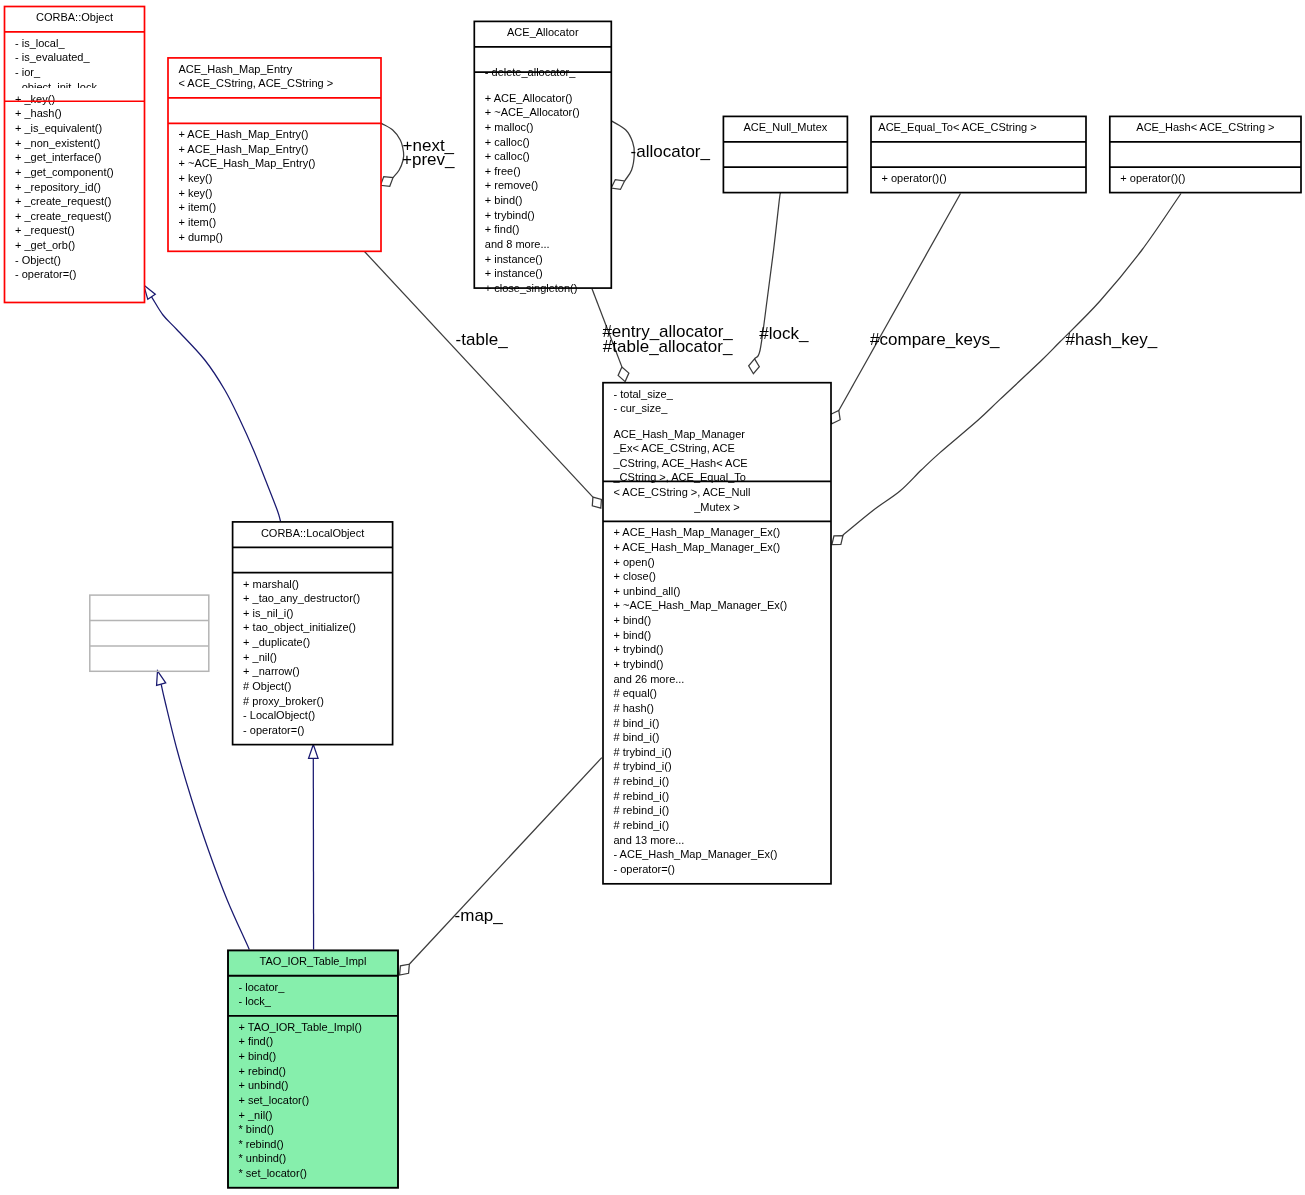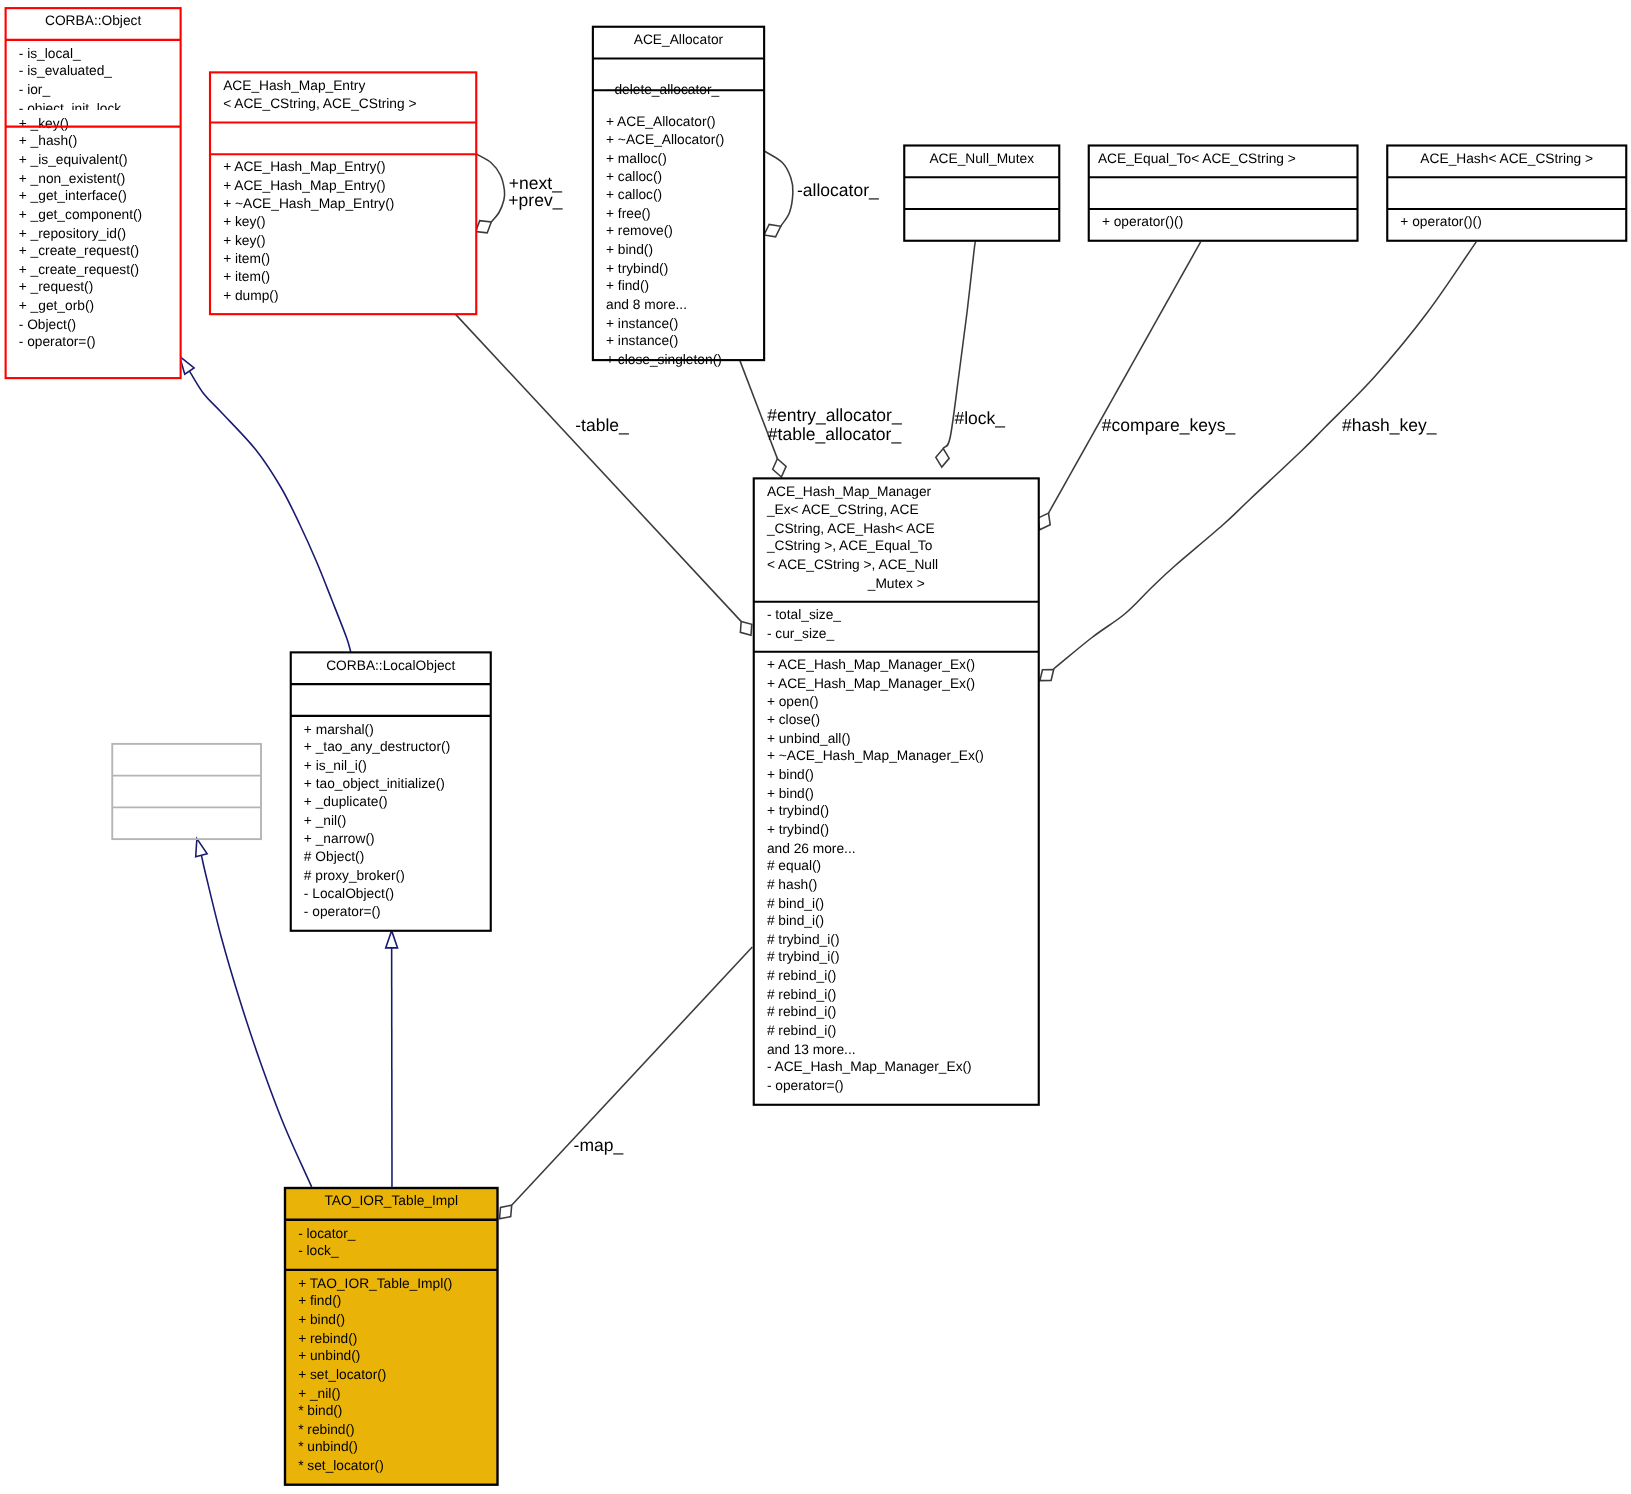--- a/index.html
+++ b/index.html
@@ -15,26 +15,26 @@
                     stroke-linejoin:miter; }
   .arrow-triangle { fill:#ffffff; stroke:#191970; stroke-width:1.25;
                      stroke-linejoin:miter; }
   .frame { fill:none; }
   .frame-highlight { stroke:#ff0000; stroke-width:1.7; }
   .frame-normal    { stroke:#000000; stroke-width:1.7; }
   .frame-faded     { stroke:#b4b4b4; stroke-width:1.5; }
   .frame-focus     { stroke:#000000; stroke-width:1.9; }
   .node { position:absolute; box-sizing:border-box; background:#ffffff;
            font-size:11px; color:#000; line-height:14.653px; }
-  .node-focus { background:#eab308; }
+  .node-focus { background:#86efac; }
   .sect { box-sizing:border-box; padding:3.84px 0 0 0; overflow:hidden; }
   .line { padding-left:10.5px; white-space:pre; height:14.653px;
            letter-spacing:0px; }
   .line-center { padding-left:0; text-align:center; }
-  .edge-label { position:absolute; font-size:14px; line-height:14.653px;
+  .edge-label { position:absolute; font-size:17px; line-height:14.653px;
                  color:#000; white-space:pre; text-align:center;
                  transform:translateX(-50%); }
   .lbl-line { height:14.653px; white-space:pre; }
 </style>
 </head>
 <body>
 
 <div id="canvas">
 
 <svg id="edges" viewBox="0 0 1305 1195">
@@ -159,31 +159,31 @@
     <div class="line line-center">ACE_Hash&lt; ACE_CString &gt;</div>
   </div>
   <div class="sect sect-attrs" style="height:25.40px">
   </div>
   <div class="sect sect-methods" style="height:25.40px">
     <div class="line">+ operator()()</div>
   </div>
 </div>
 
 <div class="node node-normal" style="left:603.00px;top:382.70px;width:228.00px;height:501.12px">
+  <div class="sect sect-attrs" style="height:40.05px">
+    <div class="line">- total_size_</div>
+    <div class="line">- cur_size_</div>
+  </div>
   <div class="sect sect-title" style="height:98.66px">
     <div class="line">ACE_Hash_Map_Manager</div>
     <div class="line">_Ex&lt; ACE_CString, ACE</div>
     <div class="line">_CString, ACE_Hash&lt; ACE</div>
     <div class="line">_CString &gt;, ACE_Equal_To</div>
     <div class="line">&lt; ACE_CString &gt;, ACE_Null</div>
     <div class="line line-center">_Mutex &gt;</div>
-  </div>
-  <div class="sect sect-attrs" style="height:40.05px">
-    <div class="line">- total_size_</div>
-    <div class="line">- cur_size_</div>
   </div>
   <div class="sect sect-methods" style="height:362.41px">
     <div class="line">+ ACE_Hash_Map_Manager_Ex()</div>
     <div class="line">+ ACE_Hash_Map_Manager_Ex()</div>
     <div class="line">+ open()</div>
     <div class="line">+ close()</div>
     <div class="line">+ unbind_all()</div>
     <div class="line">+ ~ACE_Hash_Map_Manager_Ex()</div>
     <div class="line">+ bind()</div>
     <div class="line">+ bind()</div>

